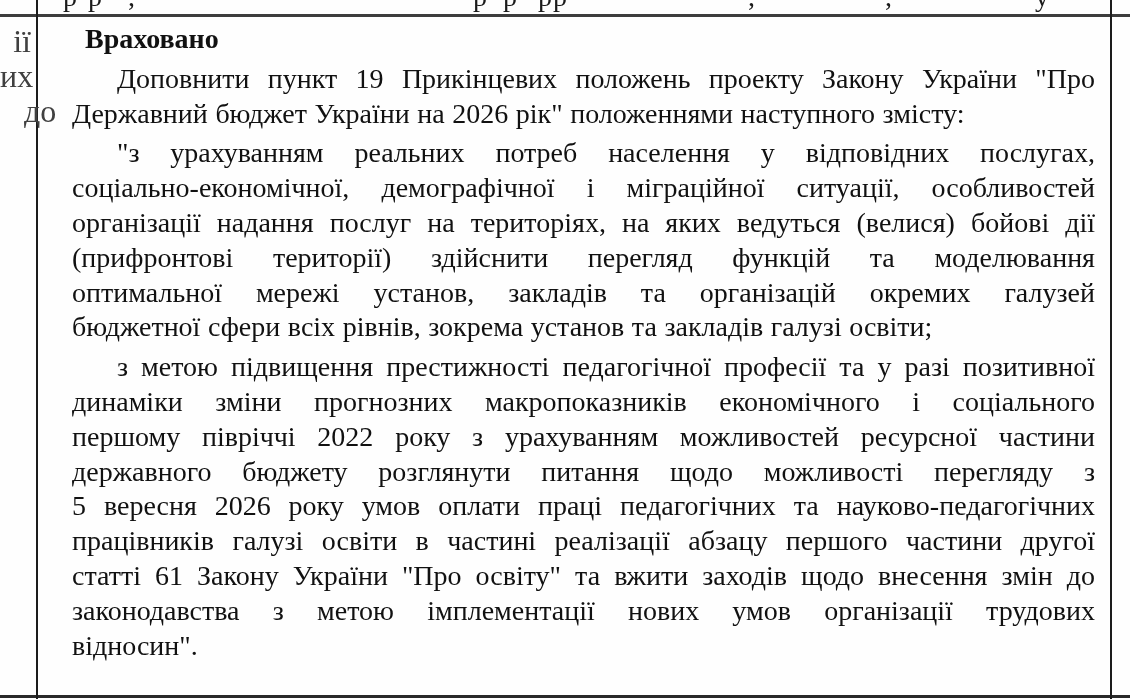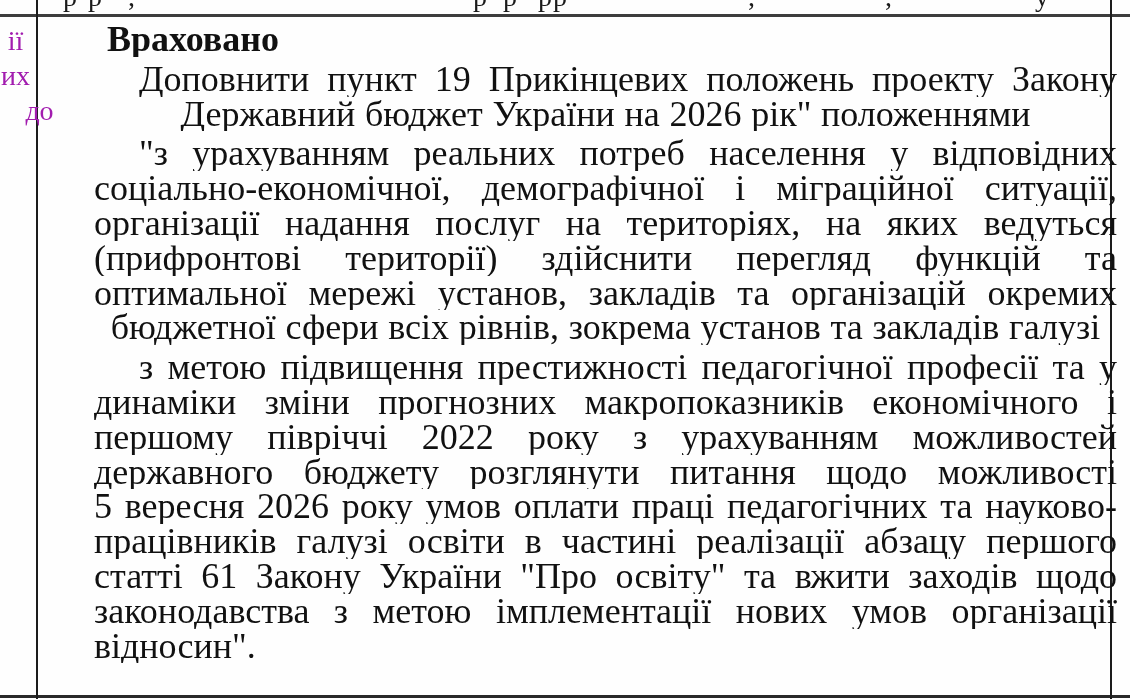--- a/index.html
+++ b/index.html
@@ -30,30 +30,30 @@
     font-size: 28px; line-height: 28px; color: #1a1a1a;
   }
   .tf0 { left: 63px; }  .tf1 { left: 88px; }  .tf2 { left: 128px; }
   .tf3 { left: 473px; } .tf4 { left: 503px; } .tf5 { left: 538px; }
   .tf6 { left: 553px; } .tf7 { left: 748px; } .tf8 { left: 885px; }
   .tf9 { left: 1035px; }
 
   
   .leftfrag {
     position: absolute; left: 0; width: 31px;
-    text-align: center;
-    font-size: 28px; line-height: 28px; color: #a21caf;
+    text-align: right;
+    font-size: 32px; line-height: 28px; color: #404040;
     overflow: visible; white-space: nowrap;
   }
   .lf0 { top: 27px; } .lf1 { top: 62px; } .lf2 { top: 97px; padding-left: 24px; }
 
   
   #decision-cell {
-    position: absolute; left: 62px; top: 22px; width: 1055px;
-    font-size: 36px; line-height: 34.8px;
+    position: absolute; left: 40px; top: 22px; width: 1055px;
+    font-size: 28px; line-height: 34.8px;
   }
   #decision-heading {
     font-weight: bold;
     text-indent: 45px;
     height: 34.8px; overflow: hidden;
   }
   .para { margin-top: 5px; }
   .line {
     text-align: justify; text-align-last: justify;
     height: 34.8px; overflow: hidden;

